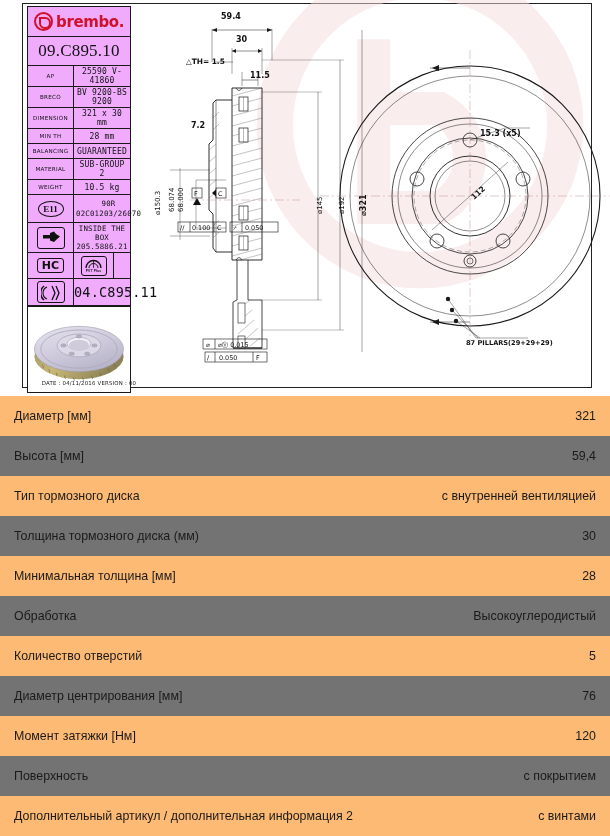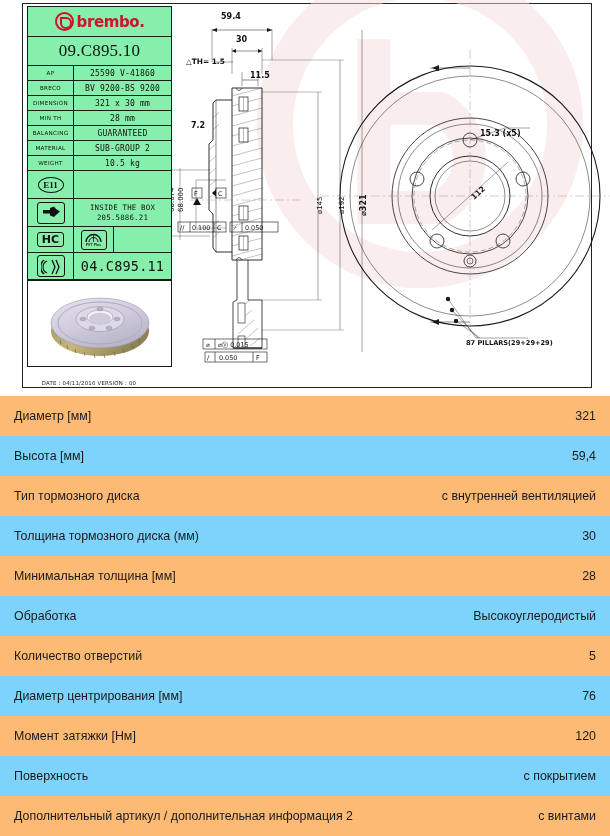--- a/index.html
+++ b/index.html
@@ -30,23 +30,23 @@
     left: 255px; top: -40px;
     width: 330px; height: 330px;
     opacity: 0.5;
     pointer-events: none;
   }
 
   
   .titleblock {
     position: absolute;
     left: 27px; top: 6px;
-    width: 145px;
+    width: 104px;
     border: 1px solid #1a1a1a;
-    background: #86efac;
+    background: #f0abfc;
     font-family: "Liberation Sans", sans-serif;
   }
   .tb-logo {
     height: 30px;
     border-bottom: 1.6px solid #1a1a1a;
     display: flex; align-items: center; justify-content: center;
     gap: 3px;
     padding: 2px 4px;
   }
   .tb-logo-mark {
@@ -192,21 +192,21 @@
   .spec-row {
     display: flex;
     align-items: center;
     justify-content: space-between;
     height: 40px;
     padding: 0 14px;
     font-size: 12.4px;
     color: #1a1a1a;
   }
   .spec-row.odd  { background: #fdba74; }
-  .spec-row.even { background: #7dd3fc; }
+  .spec-row.even { background: #737373; }
   .spec-label { text-align: left; white-space: nowrap; }
   .spec-value { text-align: right; white-space: nowrap; }
 </style>
 </head>
 <body>
 
 <div class="page">
 
   <div class="drawing">
 
@@ -443,20 +443,24 @@
       </div>
       <div class="tb-row">
         <div class="tb-key">WEIGHT</div>
         <div class="tb-val">10.5 kg</div>
       </div>
 
       <div class="tb-row tb-row-icon">
         <div class="tb-icon-cell">
           <span class="badge-e11">E11</span>
         </div>
+        <div class="tb-val two-line">
+          <span>90R</span>
+          <span>02C01203/26070</span>
+        </div>
       </div>
 
       <div class="tb-row tb-row-icon">
         <div class="tb-icon-cell">
           <span class="icon-box">
             <svg width="20" height="13" viewBox="0 0 20 13">
               <path d="M2 4 L9 4 L9 2 L13 0.5 L15 3 L19 5.5 L15 9 L13 11 L9 9.5 L9 7.5 L2 7.5 Z" fill="#111"></path>
             </svg>
           </span>
         </div>

